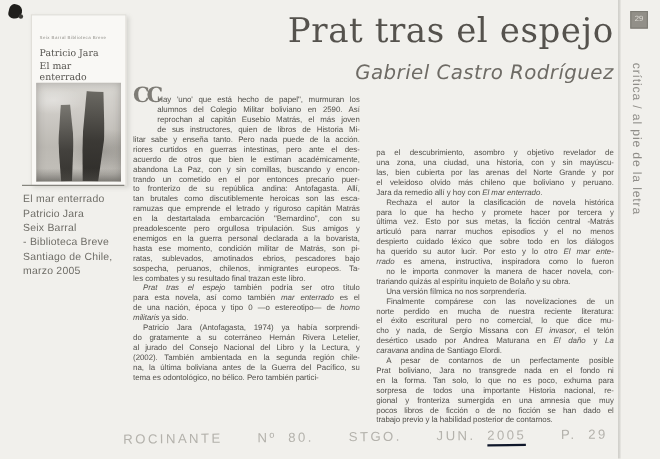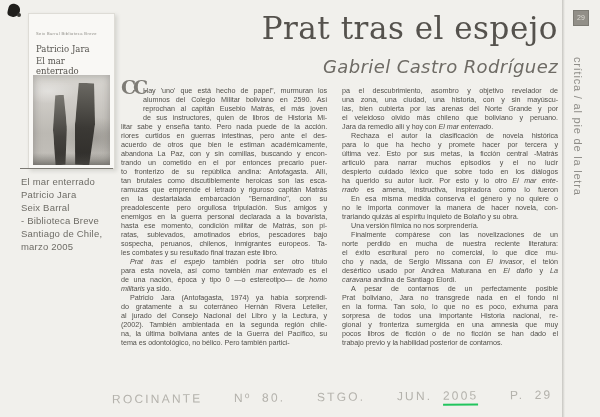--- a/index.html
+++ b/index.html
@@ -42,33 +42,33 @@
   
   .title{position:absolute;left:250px;top:10px;width:308px;margin:0;text-align:right;
     font-family:"DejaVu Serif", serif;font-weight:normal;font-size:31px;color:#55524d;letter-spacing:.5px;}
   .byline{position:absolute;left:300px;top:56px;width:258px;text-align:right;
     font-family:"DejaVu Sans", sans-serif;font-style:italic;font-size:18px;color:#6e6b65;letter-spacing:.4px;}
 
   
   .columns{position:absolute;left:121px;top:86px;width:437px;display:flex;gap:15px;}
   .col{font-size:7.2px;line-height:9px;color:#52504b;letter-spacing:-.05px;}
   .col1{width:211px;position:relative;}
-  .col2{width:221px;}
+  .col2{width:221px;margin-top:48px;}
   .line{text-align:justify;text-align-last:justify;white-space:nowrap;overflow:hidden;}
   .line.last{text-align-last:left;}
   .para.pindent .line:first-child{text-indent:9px;}
   .line.qindent{padding-left:22px;}
   .bigquote{position:absolute;left:0;top:-3px;font-family:"DejaVu Serif", serif;font-weight:bold;
     font-size:19px;letter-spacing:-3px;color:#7e7c76;}
 
   
   .note{position:absolute;left:112px;top:390px;font-size:12px;color:#b4b2ac;
     letter-spacing:2.2px;word-spacing:5px;transform:rotate(-0.6deg);}
   .note span{white-space:pre;}
-  .note .year{border-bottom:2px solid #22c55e;padding-bottom:1px;}
+  .note .year{border-bottom:2px solid #0f172a;padding-bottom:1px;}
 
   
   .clip-edge{position:absolute;left:562px;top:0;width:3px;height:417px;
     background:linear-gradient(to right, rgba(130,128,122,.38), rgba(210,208,202,0));}
   .pagebox{position:absolute;left:573px;top:10px;width:14px;height:14px;background:#928f88;
     border:1px solid #7d7b74;color:#dedcd5;font-size:7px;line-height:14px;text-align:center;}
   .vlabel{position:absolute;left:572px;top:57px;height:200px;writing-mode:vertical-rl;
     font-size:11px;color:#8f8d88;letter-spacing:.8px;}
 
   i{font-style:italic;}
@@ -147,27 +147,26 @@
         <div class="line">pa el descubrimiento, asombro y objetivo revelador de</div>
         <div class="line">una zona, una ciudad, una historia, con y sin mayúscu-</div>
         <div class="line">las, bien cubierta por las arenas del Norte Grande y por</div>
         <div class="line">el veleidoso olvido más chileno que boliviano y peruano.</div>
         <div class="line last">Jara da remedio allí y hoy con <i>El mar enterrado</i>.</div>
       </div>
       <div class="para pindent">
         <div class="line">Rechaza el autor la clasificación de novela histórica</div>
         <div class="line">para lo que ha hecho y promete hacer por tercera y</div>
         <div class="line">última vez. Esto por sus metas, la ficción central -Matrás</div>
-        <div class="line">articuló para narrar muchos episodios y el no lucir</div>
+        <div class="line">articuló para narrar muchos episodios y el no menos</div>
         <div class="line">despierto cuidado léxico que sobre todo en los diálogos</div>
         <div class="line">ha querido su autor lucir. Por esto y lo otro <i>El mar ente-</i></div>
         <div class="line"><i>rrado</i> es amena, instructiva, inspiradora como lo fueron</div>
       </div>
       <div class="para pindent">
-        <div class="line">En esa misma medida conserva el género y no quiere o</div>
         <div class="line">no le importa conmover la manera de hacer novela, con-</div>
         <div class="line last">trariando quizás al espíritu inquieto de Bolaño y su obra.</div>
       </div>
       <div class="para pindent">
         <div class="line last">Una versión fílmica no nos sorprendería.</div>
       </div>
       <div class="para pindent">
         <div class="line">Finalmente compárese con las novelizaciones de un</div>
         <div class="line">norte perdido en mucha de nuestra reciente literatura:</div>
         <div class="line">el éxito escritural pero no comercial, lo que dice mu-</div>

